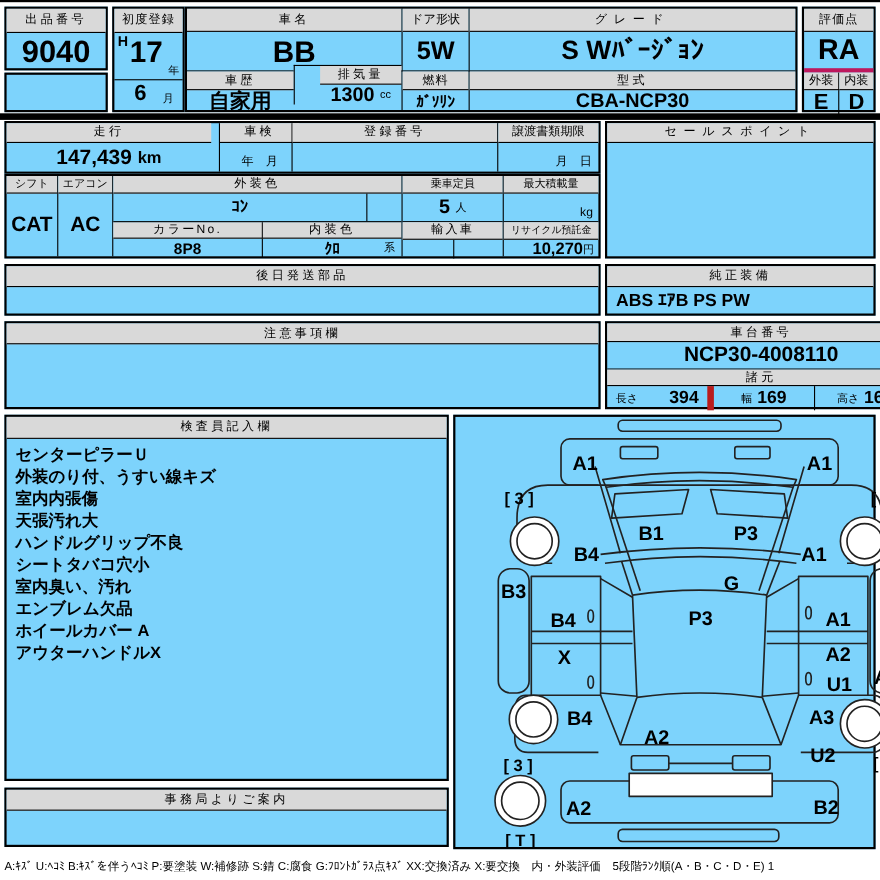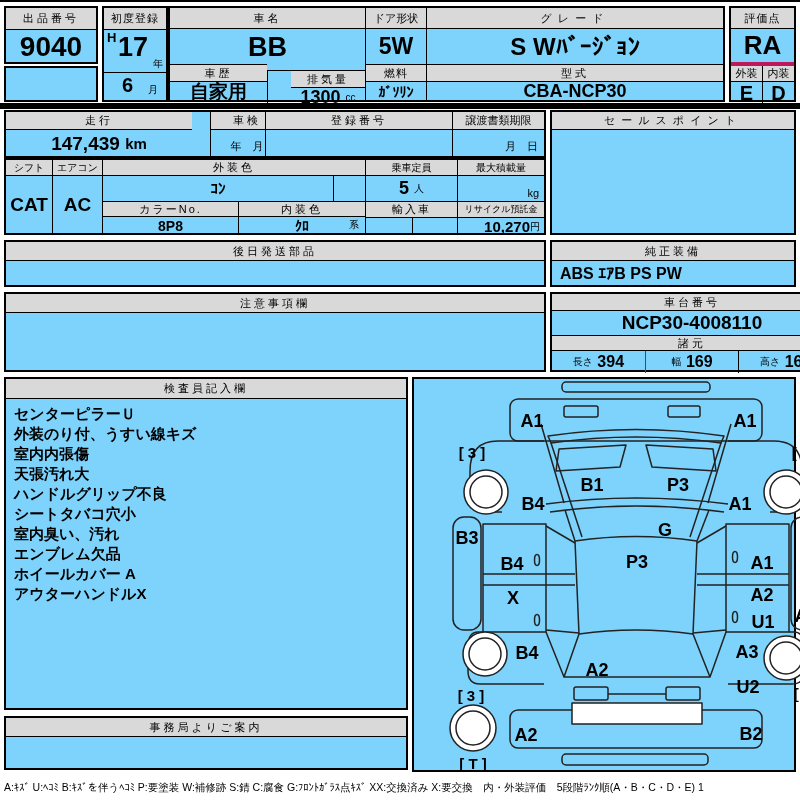--- a/index.html
+++ b/index.html
@@ -53,21 +53,21 @@
       <div class="val" style="height:35px;font-size:23px;">5W</div>
     </div>
     <div class="cell bl" style="left:256px;top:0;width:297px;height:56px;">
       <div class="hdr" style="height:20px;letter-spacing:6px;">グレード</div>
       <div class="val" style="height:35px;font-size:24px;">S Wﾊﾞｰｼﾞｮﾝ</div>
     </div>
     <div class="cell bt" style="left:0;top:56px;width:97px;height:36px;">
       <div class="hdr" style="height:16px;">車歴</div>
       <div class="val" style="height:19px;font-size:19px;">自家用</div>
     </div>
-    <div class="cell bt bl" style="left:97px;top:62px;width:98px;height:36px;padding-left:23px;">
+    <div class="cell bt bl" style="left:97px;top:51px;width:98px;height:36px;padding-left:23px;">
       <div class="hdr" style="height:16px;">排気量</div>
       <div class="val" style="height:19px;font-size:18px;">
         <span>1300</span>&nbsp;<span class="small">cc</span>
       </div>
     </div>
     <div class="cell bt bl" style="left:195px;top:56px;width:61px;height:36px;">
       <div class="hdr" style="height:16px;letter-spacing:1px;">燃料</div>
       <div class="val" style="height:19px;font-size:14px;">ｶﾞｿﾘﾝ</div>
     </div>
     <div class="cell bt bl" style="left:256px;top:56px;width:297px;height:36px;">
@@ -89,21 +89,21 @@
     </div>
   </div>
 
   <div class="box" style="left:4px;top:110px;width:542px;height:48px;">
     <div class="cell" style="left:0;top:0;width:186px;height:44px;">
       <div class="hdr" style="height:17px;">走行</div>
       <div class="val" style="height:27px;font-size:19px;">
         <span>147,439</span>&nbsp;<span style="font-size:15px;">km</span>
       </div>
     </div>
-    <div class="cell bl" style="left:204px;top:0;width:73px;height:44px;">
+    <div class="cell bl" style="left:193px;top:0;width:73px;height:44px;">
       <div class="hdr" style="height:17px;">車検</div>
       <div style="height:27px;display:flex;align-items:flex-end;justify-content:center;font-size:11px;padding-bottom:3px;box-sizing:border-box;">年　月</div>
     </div>
     <div class="cell bl" style="left:259px;top:0;width:187px;height:44px;">
       <div class="hdr" style="height:17px;">登録番号</div>
       <div></div>
     </div>
     <div class="cell bl" style="left:446px;top:0;width:92px;height:44px;">
       <div class="hdr" style="height:17px;letter-spacing:0;">譲渡書類期限</div>
       <div style="height:27px;display:flex;align-items:flex-end;justify-content:flex-end;font-size:11px;padding:0 6px 3px 0;box-sizing:border-box;">月　日</div>
@@ -175,21 +175,21 @@
 
   <div class="box" style="left:4px;top:292px;width:542px;height:80px;">
     <div class="hdr" style="height:18px;">注意事項欄</div>
     <div></div>
   </div>
   <div class="box" style="left:550px;top:292px;width:284px;height:80px;">
     <div class="hdr" style="height:16px;">車台番号</div>
     <div class="val bb" style="height:24px;font-size:19px;border-bottom:1px solid #000;">NCP30-4008110</div>
     <div class="hdr" style="height:14px;">諸元</div>
     <div style="display:flex;height:22px;">
-      <div class="val" style="flex:1;font-size:16px;border-right:1px solid #b91c1c;">
+      <div class="val" style="flex:1;font-size:16px;border-right:6px solid #b91c1c;gap:12px;">
         <span class="small">長さ</span>&nbsp;<span>394</span>
       </div>
       <div class="val" style="flex:1;font-size:16px;border-right:1px solid #000;">
         <span class="small">幅</span>&nbsp;<span>169</span>
       </div>
       <div class="val" style="flex:1;font-size:16px;">
         <span class="small">高さ</span>&nbsp;<span>164</span>
       </div>
     </div>
   </div>

